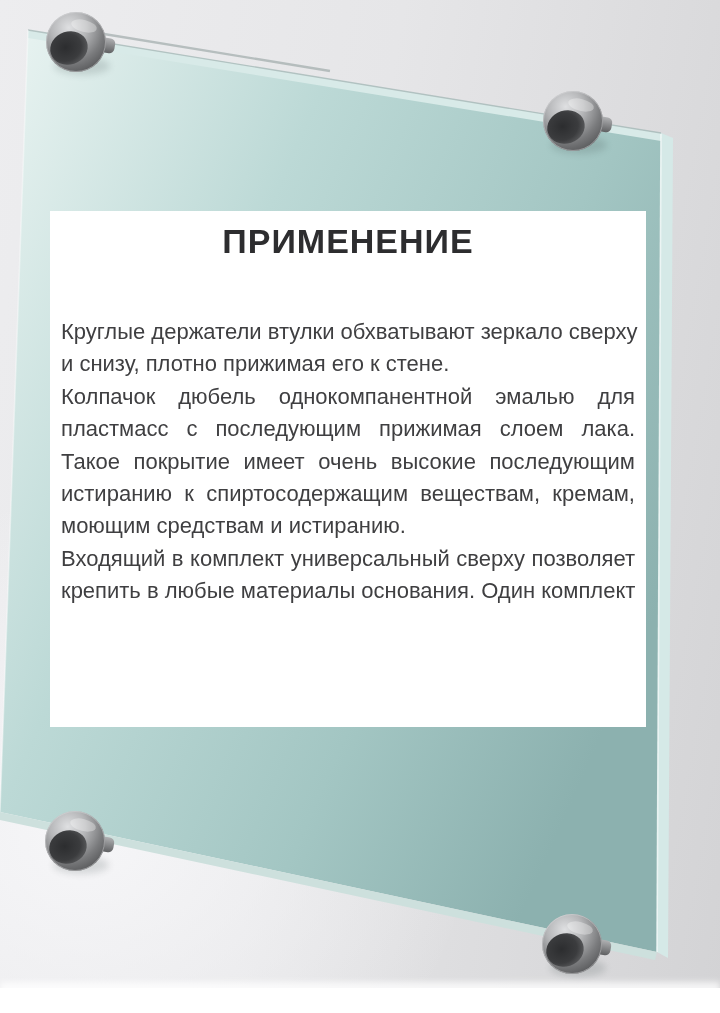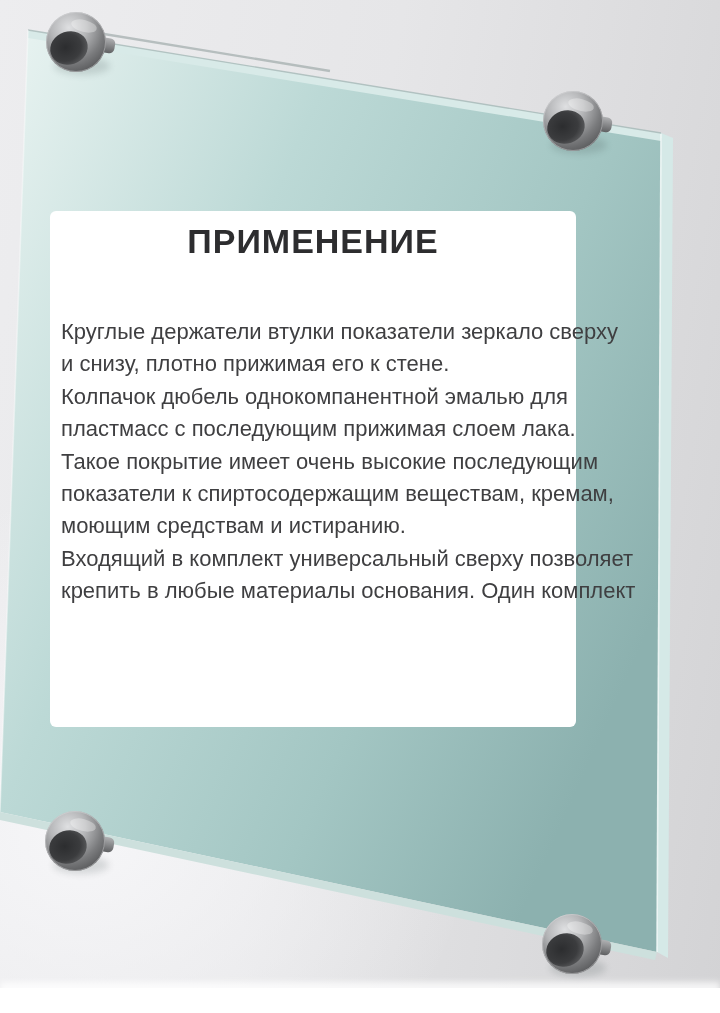--- a/index.html
+++ b/index.html
@@ -5,23 +5,23 @@
   html,body{margin:0;padding:0;}
   body{
     width:720px;height:1013px;position:relative;overflow:hidden;
     font-family:"Liberation Sans",sans-serif;
     background:
       radial-gradient(90% 55% at 12% 82%, #f6f6f8 0%, rgba(246,246,248,0) 60%),
       linear-gradient(100deg, var(--page-bg-light,#ededef) 0%, #e6e6e8 45%, var(--page-bg-dark,#d3d3d5) 100%);
   }
   .scene{position:absolute;inset:0;}
   .card{
-    position:absolute;left:50px;top:211px;width:526px;height:516px;
+    position:absolute;left:50px;top:211px;width:596px;height:516px;
     background:var(--card-bg,#ffffff);box-sizing:border-box;
-    padding:8px 11px 0 11px;z-index:2;border-radius:6px;
+    padding:8px 11px 0 11px;z-index:2;
   }
   .card-title{
     text-align:center;font-weight:bold;font-size:34px;line-height:40px;
     letter-spacing:1px;color:var(--title-color,#2d2d2f);margin-top:2px;
   }
   .card-body{margin-top:55px;}
   .bline{
     font-size:22px;line-height:32.4px;color:var(--body-color,#3f3f41);
     text-align:justify;text-align-last:justify;white-space:nowrap;
   }
@@ -88,25 +88,25 @@
 
   <use href="#holder" transform="translate(76,42)"></use>
   <use href="#holder" transform="translate(573,121)"></use>
   <use href="#holder" transform="translate(75,841)"></use>
   <use href="#holder" transform="translate(572,944)"></use>
 </svg>
 
 <div class="card">
   <div class="card-title">ПРИМЕНЕНИЕ</div>
   <div class="card-body">
-    <div class="bline">Круглые держатели втулки показатели зеркало сверху</div>
+    <div class="bline">Круглые держатели втулки обхватывают зеркало сверху</div>
     <div class="bline end">и снизу, плотно прижимая его к стене.</div>
     <div class="bline">Колпачок дюбель однокомпанентной эмалью для</div>
     <div class="bline">пластмасс с последующим прижимая слоем лака.</div>
     <div class="bline">Такое покрытие имеет очень высокие последующим</div>
-    <div class="bline">показатели к спиртосодержащим веществам, кремам,</div>
+    <div class="bline">истиранию к спиртосодержащим веществам, кремам,</div>
     <div class="bline end">моющим средствам и истиранию.</div>
     <div class="bline">Входящий в комплект универсальный сверху позволяет</div>
     <div class="bline">крепить в любые материалы основания. Один комплект</div>
   </div>
 </div>
 
 <div class="bottom-band"></div>
 
 </body></html>

